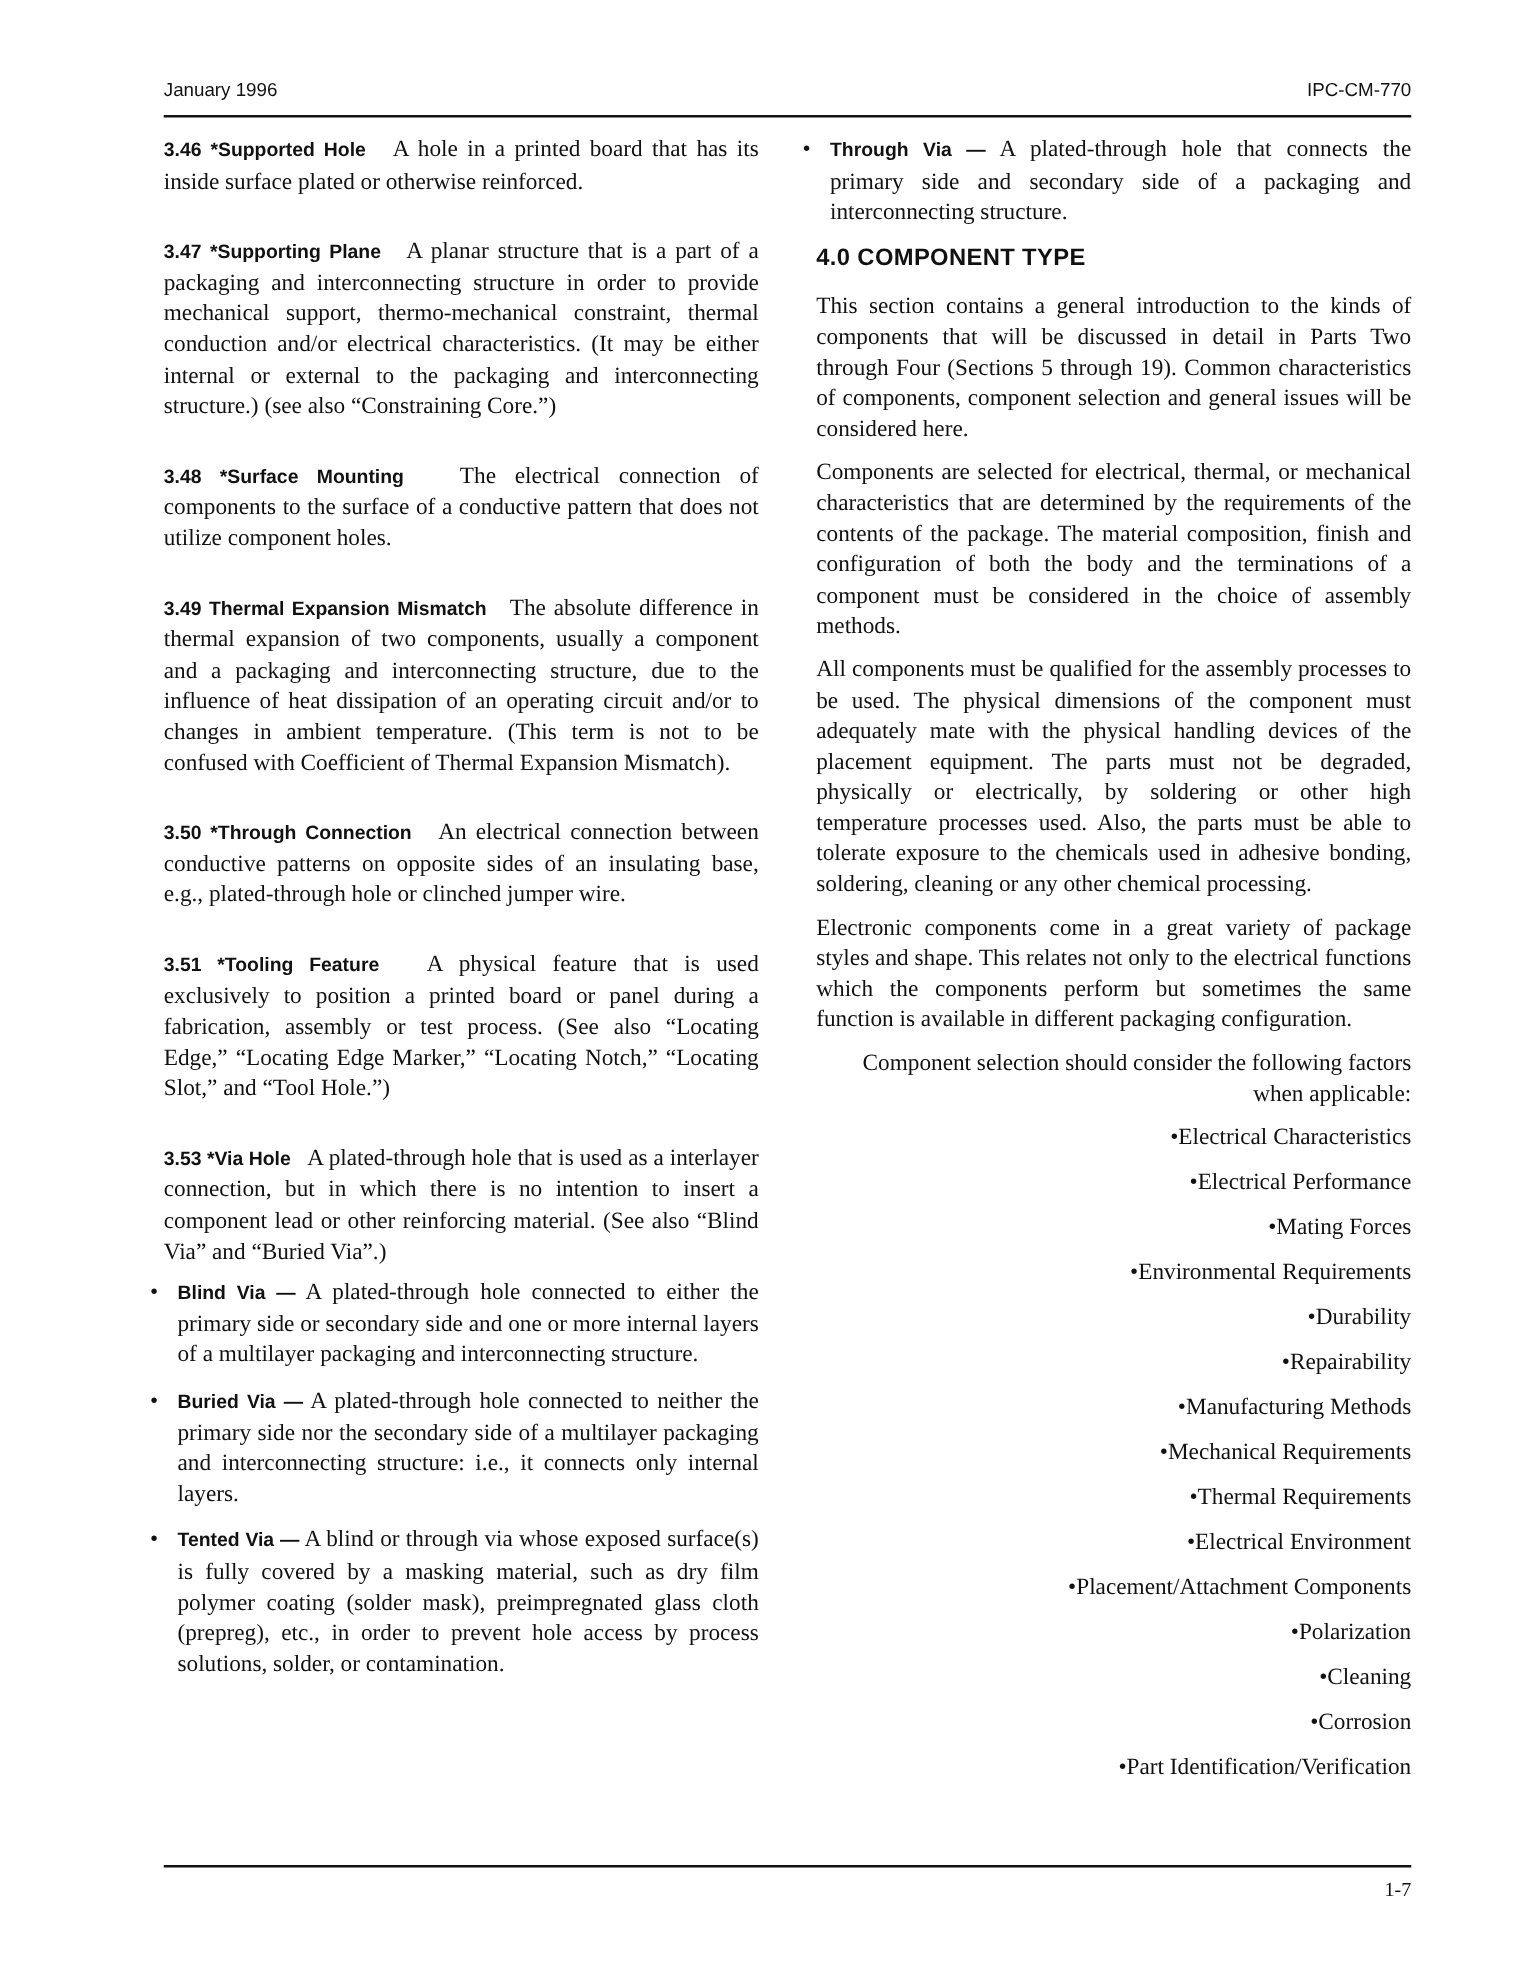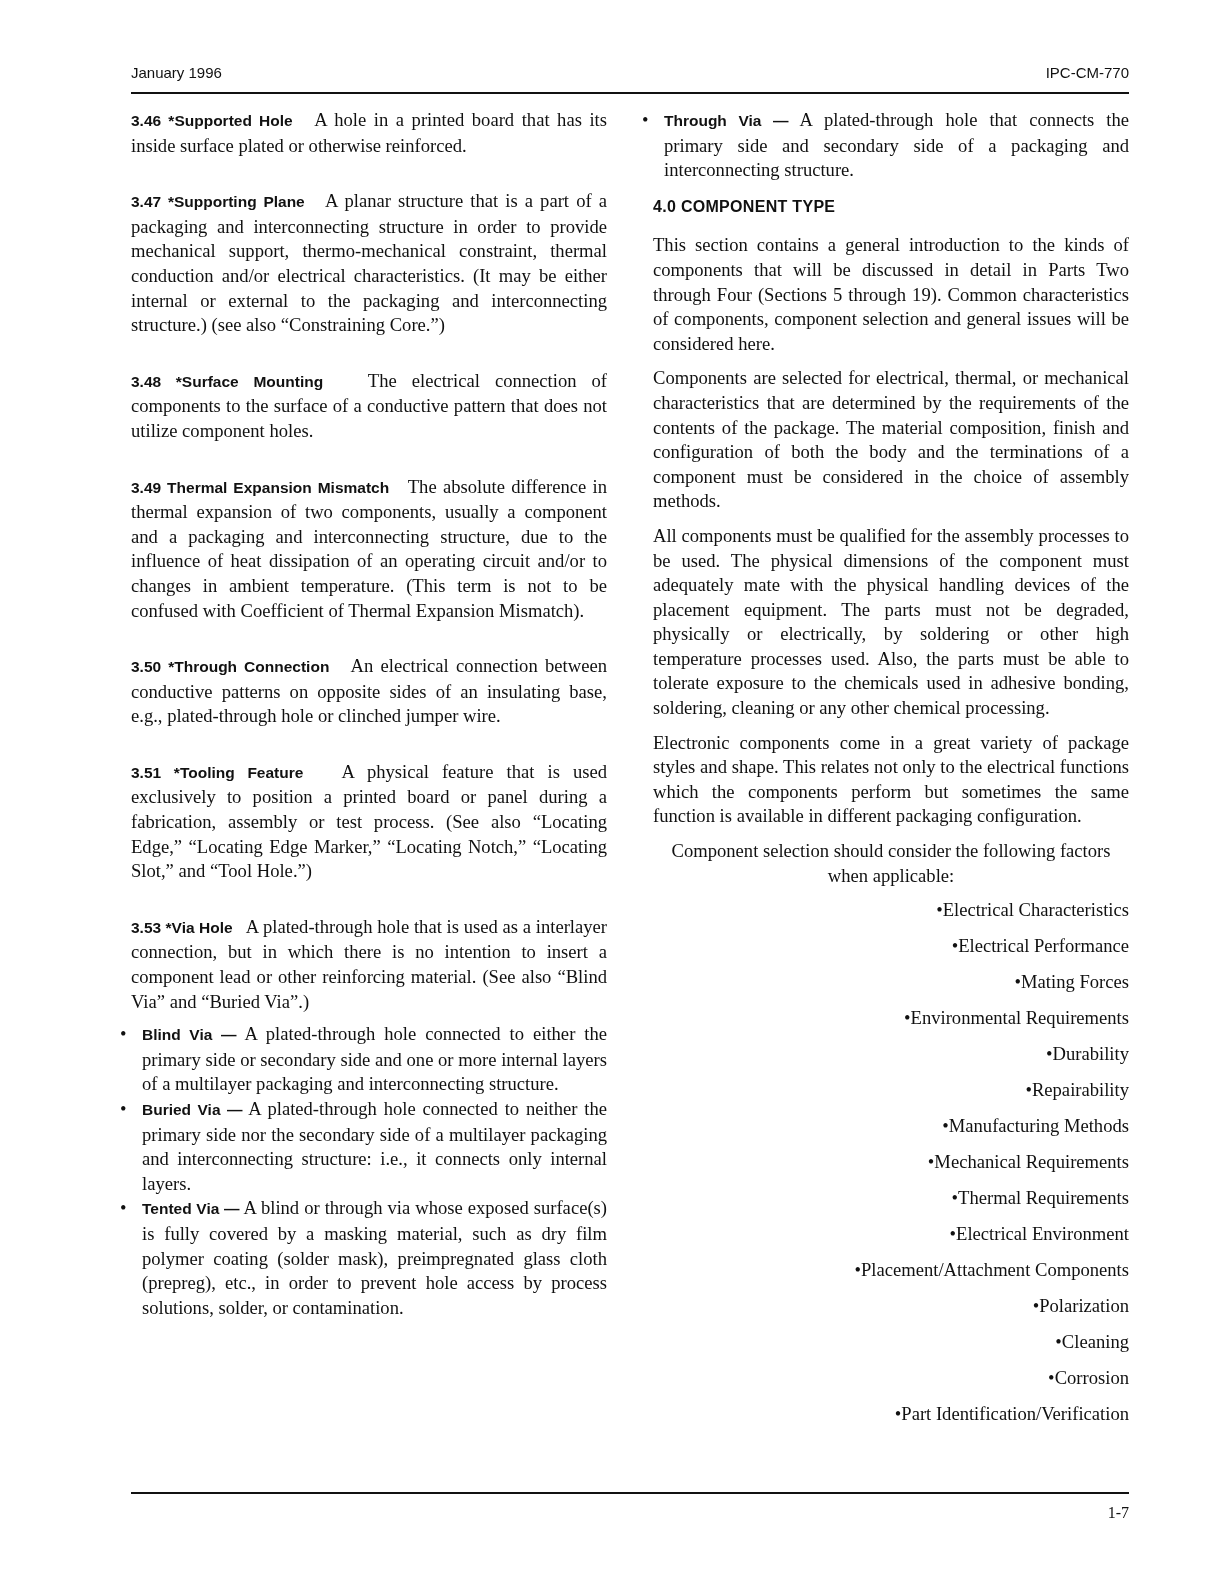--- a/index.html
+++ b/index.html
@@ -13,22 +13,22 @@
   .footer { position: absolute; top: 1504px; right: 100px; font-family: "Liberation Serif", serif; font-size: 16px; text-align: right; }
   .col { position: absolute; top: 108px; width: 476px; font-family: "Liberation Serif", serif; font-size: 18.6px; line-height: 24.6px; text-align: justify; }
   .col-left { left: 131px; }
   .col-right { left: 653px; }
   .term { font-family: "Liberation Sans", sans-serif; font-weight: bold; font-size: 15.5px; }
   .def { margin: 0; }
   .def + .def { margin-top: 31px; }
   .def.first { margin-top: 0; }
   .sub { margin: 0; padding-left: 11px; text-indent: -11px; }
   .sub-list { margin-top: 8px; }
-  .sub-list .sub + .sub { }
-  .sec-head { font-family: "Liberation Sans", sans-serif; font-weight: bold; font-size: 16px; margin: 12px 0 14px 0; letter-spacing: 0.3px; }
+  .sub-list .sub + .sub { margin-top: 12px; }
+  .sec-head { font-family: "Liberation Sans", sans-serif; font-weight: bold; font-size: 19px; margin: 12px 0 14px 0; letter-spacing: 0.3px; }
   .para { margin: 0 0 10px 0; }
   .factors { list-style: none; margin: 10px 0 0 0; padding: 0 0 0 37px; text-align: right; }
   .factors li { margin: 0; line-height: 24px; margin-bottom: 12px; }
   .bullet { display: inline-block; width: 11px; }
 </style>
 </head>
 <body>
 
 <div class="hdr hdr-left">January 1996</div>
 <div class="hdr hdr-right">IPC-CM-770</div>
@@ -52,21 +52,21 @@
 
 <div class="col col-right">
   <p class="sub"><span class="bullet">•</span><span class="term">Through Via —</span> <span>A plated-through hole that connects the primary side and secondary side of a packaging and interconnecting structure.</span></p>
 
   <div class="sec-head">4.0  COMPONENT TYPE</div>
 
   <p class="para">This section contains a general introduction to the kinds of components that will be discussed in detail in Parts Two through Four (Sections 5 through 19). Common characteristics of components, component selection and general issues will be considered here.</p>
   <p class="para">Components are selected for electrical, thermal, or mechanical characteristics that are determined by the requirements of the contents of the package. The material composition, finish and configuration of both the body and the terminations of a component must be considered in the choice of assembly methods.</p>
   <p class="para">All components must be qualified for the assembly processes to be used. The physical dimensions of the component must adequately mate with the physical handling devices of the placement equipment. The parts must not be degraded, physically or electrically, by soldering or other high temperature processes used. Also, the parts must be able to tolerate exposure to the chemicals used in adhesive bonding, soldering, cleaning or any other chemical processing.</p>
   <p class="para">Electronic components come in a great variety of package styles and shape. This relates not only to the electrical functions which the components perform but sometimes the same function is available in different packaging configuration.</p>
-  <p class="para" style="text-align:center;">Component selection should consider the following factors when applicable:</p>
+  <p class="para" style="text-align:right;">Component selection should consider the following factors when applicable:</p>
 
   <ul class="factors" id="factors-list">
       <li><span class="bullet">•</span><span>Electrical Characteristics</span></li>
       <li><span class="bullet">•</span><span>Electrical Performance</span></li>
       <li><span class="bullet">•</span><span>Mating Forces</span></li>
       <li><span class="bullet">•</span><span>Environmental Requirements</span></li>
       <li><span class="bullet">•</span><span>Durability</span></li>
       <li><span class="bullet">•</span><span>Repairability</span></li>
       <li><span class="bullet">•</span><span>Manufacturing Methods</span></li>
       <li><span class="bullet">•</span><span>Mechanical Requirements</span></li>

